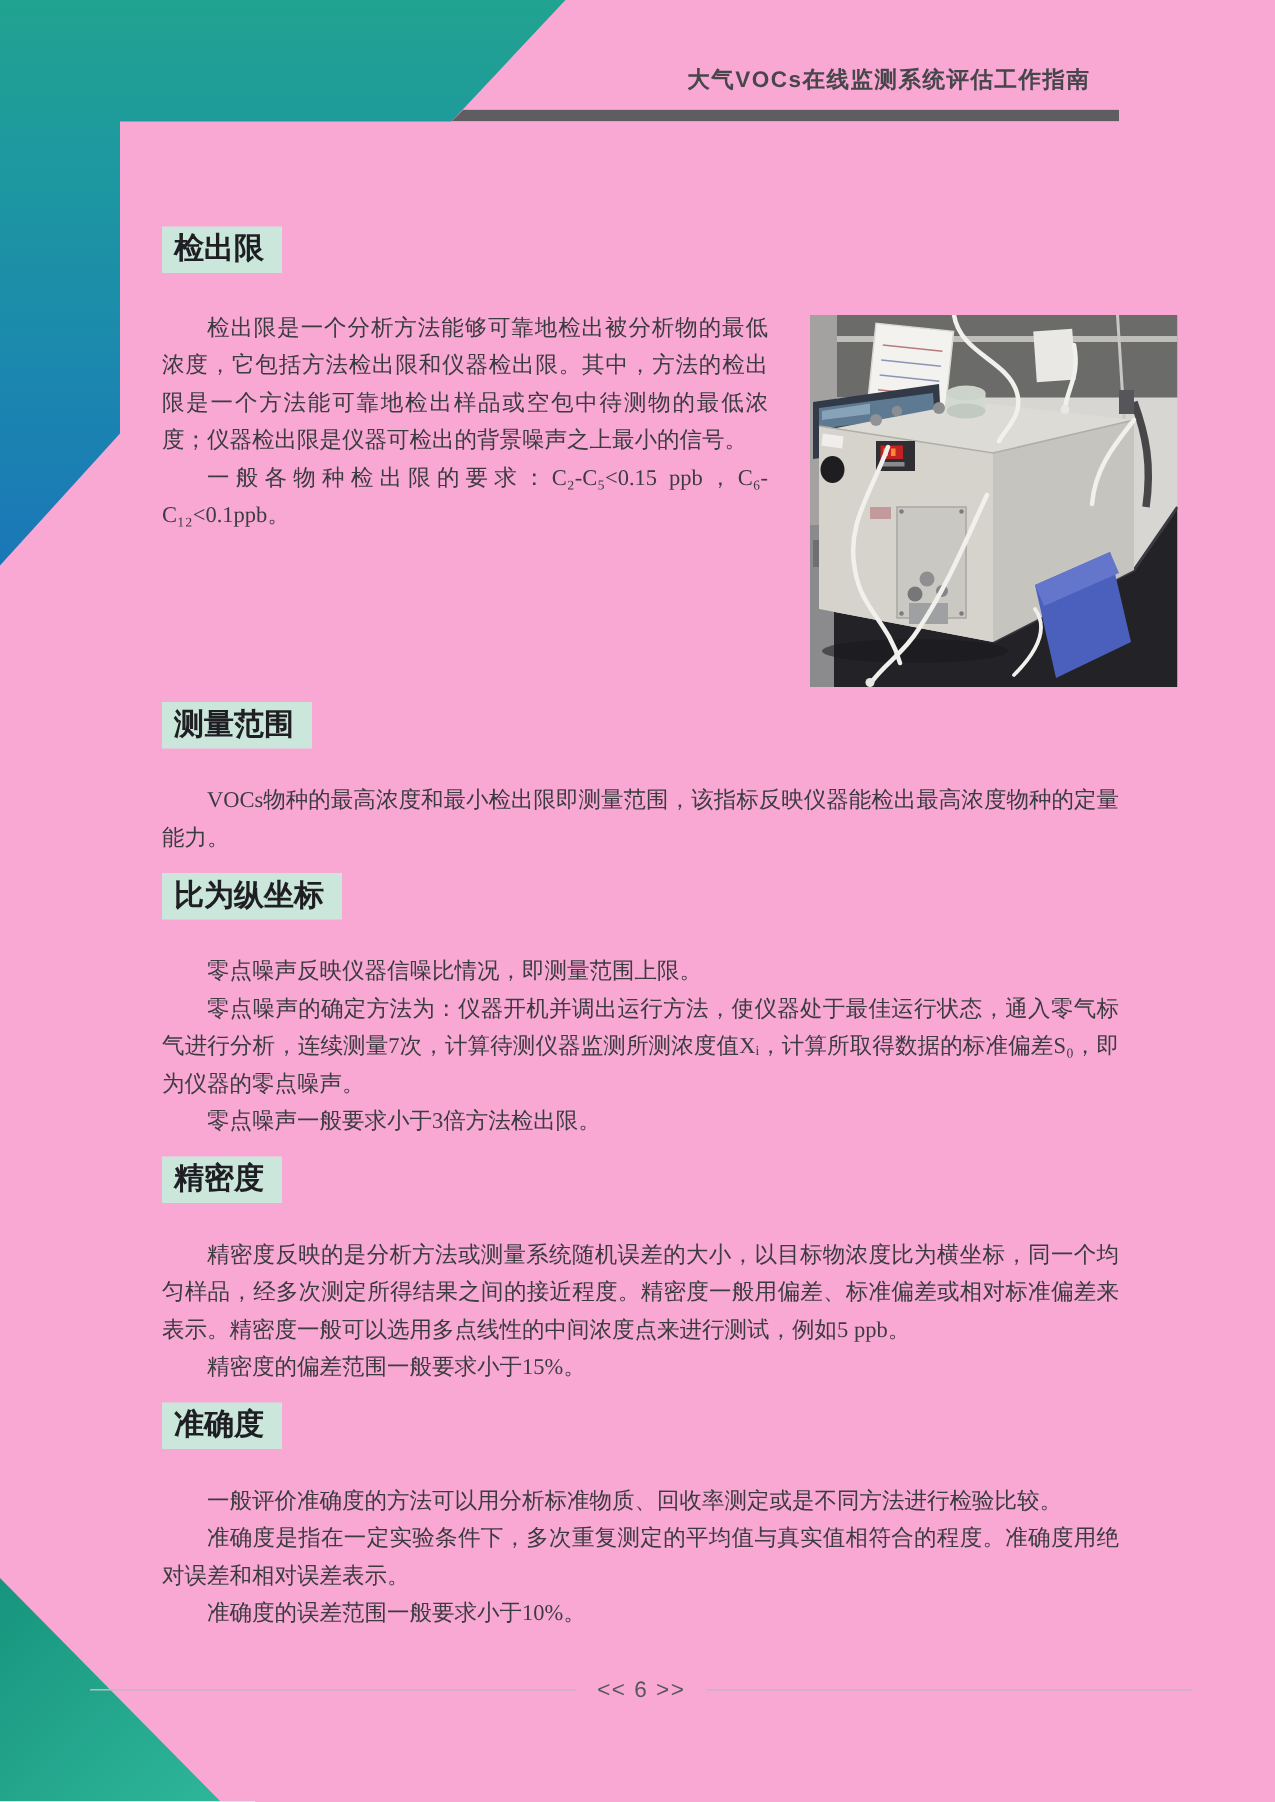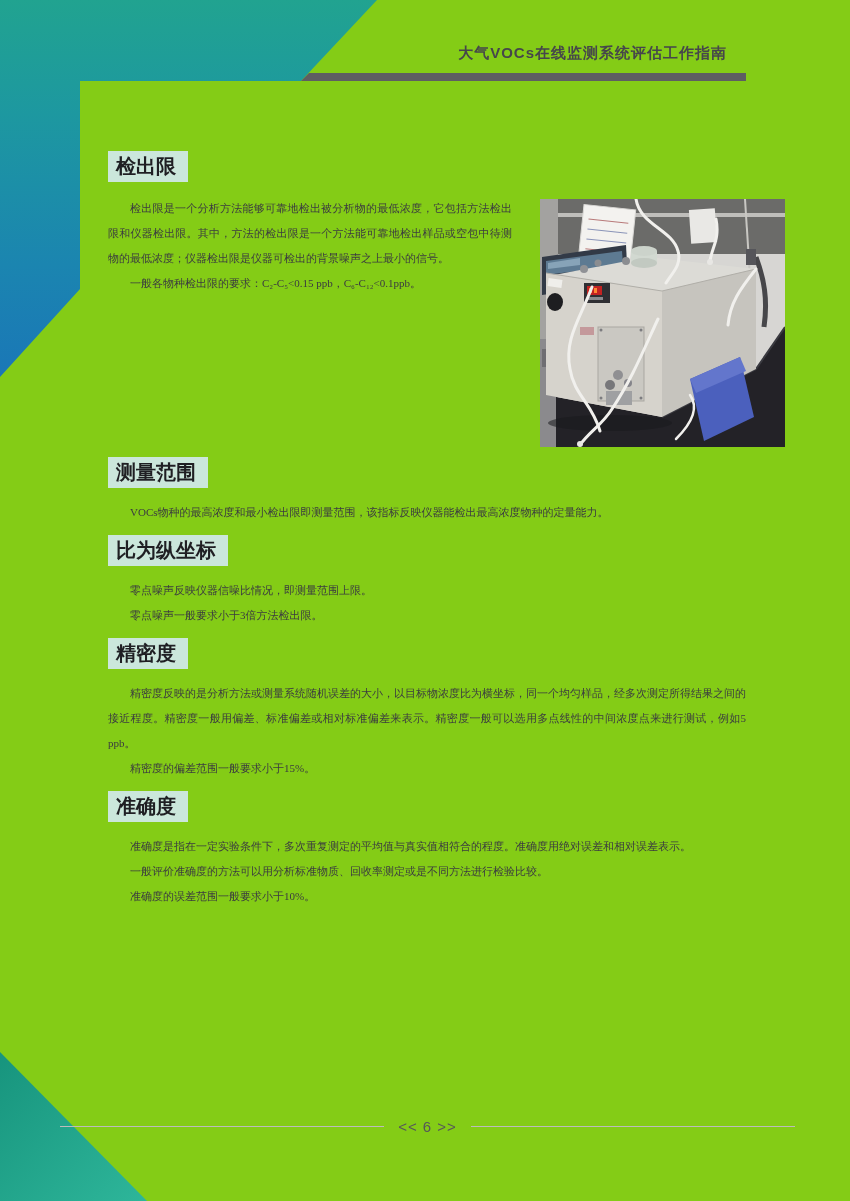--- a/index.html
+++ b/index.html
@@ -1,21 +1,21 @@
 <!DOCTYPE html>
 <html><head>
 <meta charset="utf-8">
 <style>
   * { margin: 0; padding: 0; box-sizing: border-box; }
   html,body { background: #ffffff; }
   .canvas {
     position: relative;
     width: 850px;
     height: 1201px;
-    background: #84cc16;
+    background: #f9a8d4;
     overflow: hidden;
     font-family: "Liberation Serif", serif;
   }
   
   .deco { position: absolute; display: block; }
   .deco-top { left: 0; top: 0; }
   .deco-bottom { left: 0; top: 1052px; }
   
   .doc-title {
     position: absolute;
@@ -48,24 +48,24 @@
   .section.first { margin-top: 70px; }
   .section-heading {
     display: inline-block;
     font-family: "Liberation Sans", sans-serif;
     font-size: 20px;
     font-weight: bold;
     line-height: 1.3;
     color: #1f1f23;
     background: #cbe7db;
     padding: 2px 12px 3px 8px;
-    margin-bottom: 12px;
+    margin-bottom: 23px;
   }
   .body-par {
-    font-size: 11px;
+    font-size: 15px;
     line-height: 25px;
     color: #3b3b40;
     text-align: justify;
     text-indent: 2em;
     font-family: Liberation Serif, serif;
   }
   .s1-row { display: flex; width: 677px; margin-top: 2px; }
   .s1-text { width: 404px; flex: 0 0 404px; }
   .s1-photo {
     flex: 0 0 245px;
@@ -220,33 +220,34 @@
     </div>
 
     <div class="section">
       <div class="section-heading">测量范围</div>
       <p class="body-par">VOCs物种的最高浓度和最小检出限即测量范围，该指标反映仪器能检出最高浓度物种的定量能力。</p>
     </div>
 
     <div class="section">
       <div class="section-heading">比为纵坐标</div>
       <p class="body-par">零点噪声反映仪器信噪比情况，即测量范围上限。</p>
+      <p class="body-par">零点噪声的确定方法为：仪器开机并调出运行方法，使仪器处于最佳运行状态，通入零气标气进行分析，连续测量7次，计算待测仪器监测所测浓度值Xᵢ，计算所取得数据的标准偏差S₀，即为仪器的零点噪声。</p>
       <p class="body-par">零点噪声一般要求小于3倍方法检出限。</p>
     </div>
 
     <div class="section">
       <div class="section-heading">精密度</div>
       <p class="body-par">精密度反映的是分析方法或测量系统随机误差的大小，以目标物浓度比为横坐标，同一个均匀样品，经多次测定所得结果之间的接近程度。精密度一般用偏差、标准偏差或相对标准偏差来表示。精密度一般可以选用多点线性的中间浓度点来进行测试，例如5 ppb。</p>
       <p class="body-par">精密度的偏差范围一般要求小于15%。</p>
     </div>
 
     <div class="section">
       <div class="section-heading">准确度</div>
+      <p class="body-par">一般评价准确度的方法可以用分析标准物质、回收率测定或是不同方法进行检验比较。</p>
       <p class="body-par">准确度是指在一定实验条件下，多次重复测定的平均值与真实值相符合的程度。准确度用绝对误差和相对误差表示。</p>
-      <p class="body-par">一般评价准确度的方法可以用分析标准物质、回收率测定或是不同方法进行检验比较。</p>
       <p class="body-par">准确度的误差范围一般要求小于10%。</p>
     </div>
 
   </div>
 
   <div class="footer">
     <span class="footer-line"></span>
     <span class="footer-page">&lt;&lt; 6 &gt;&gt;</span>
     <span class="footer-line"></span>
   </div>

